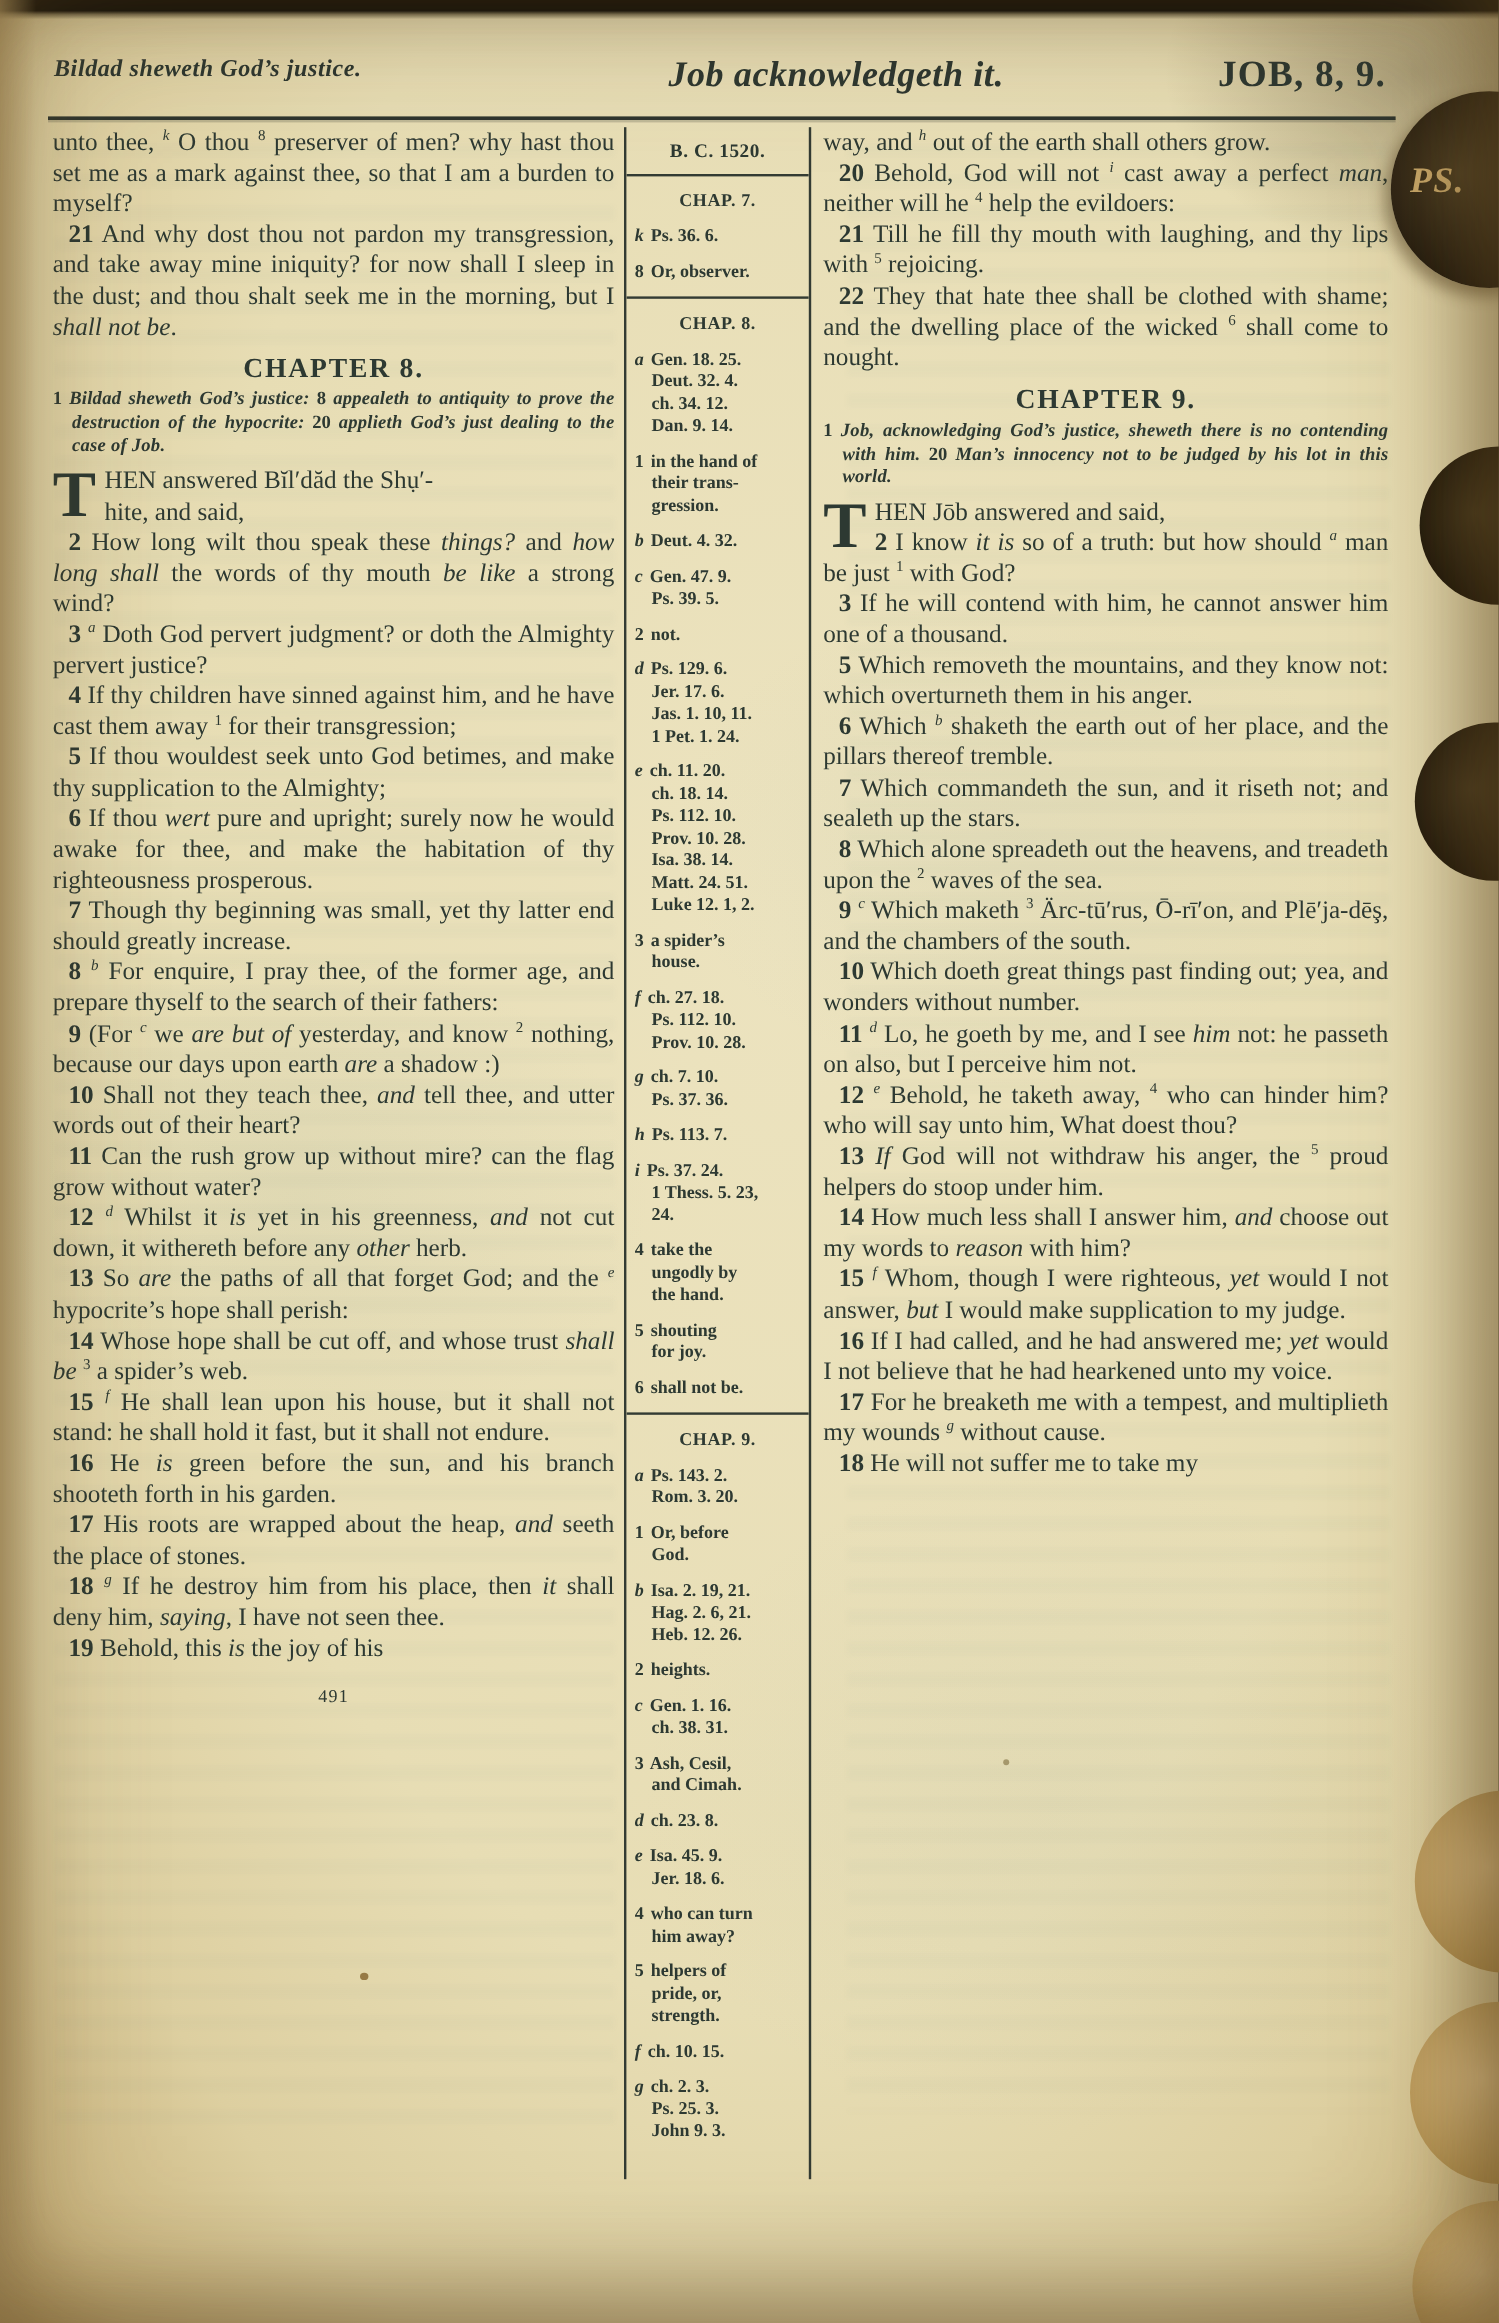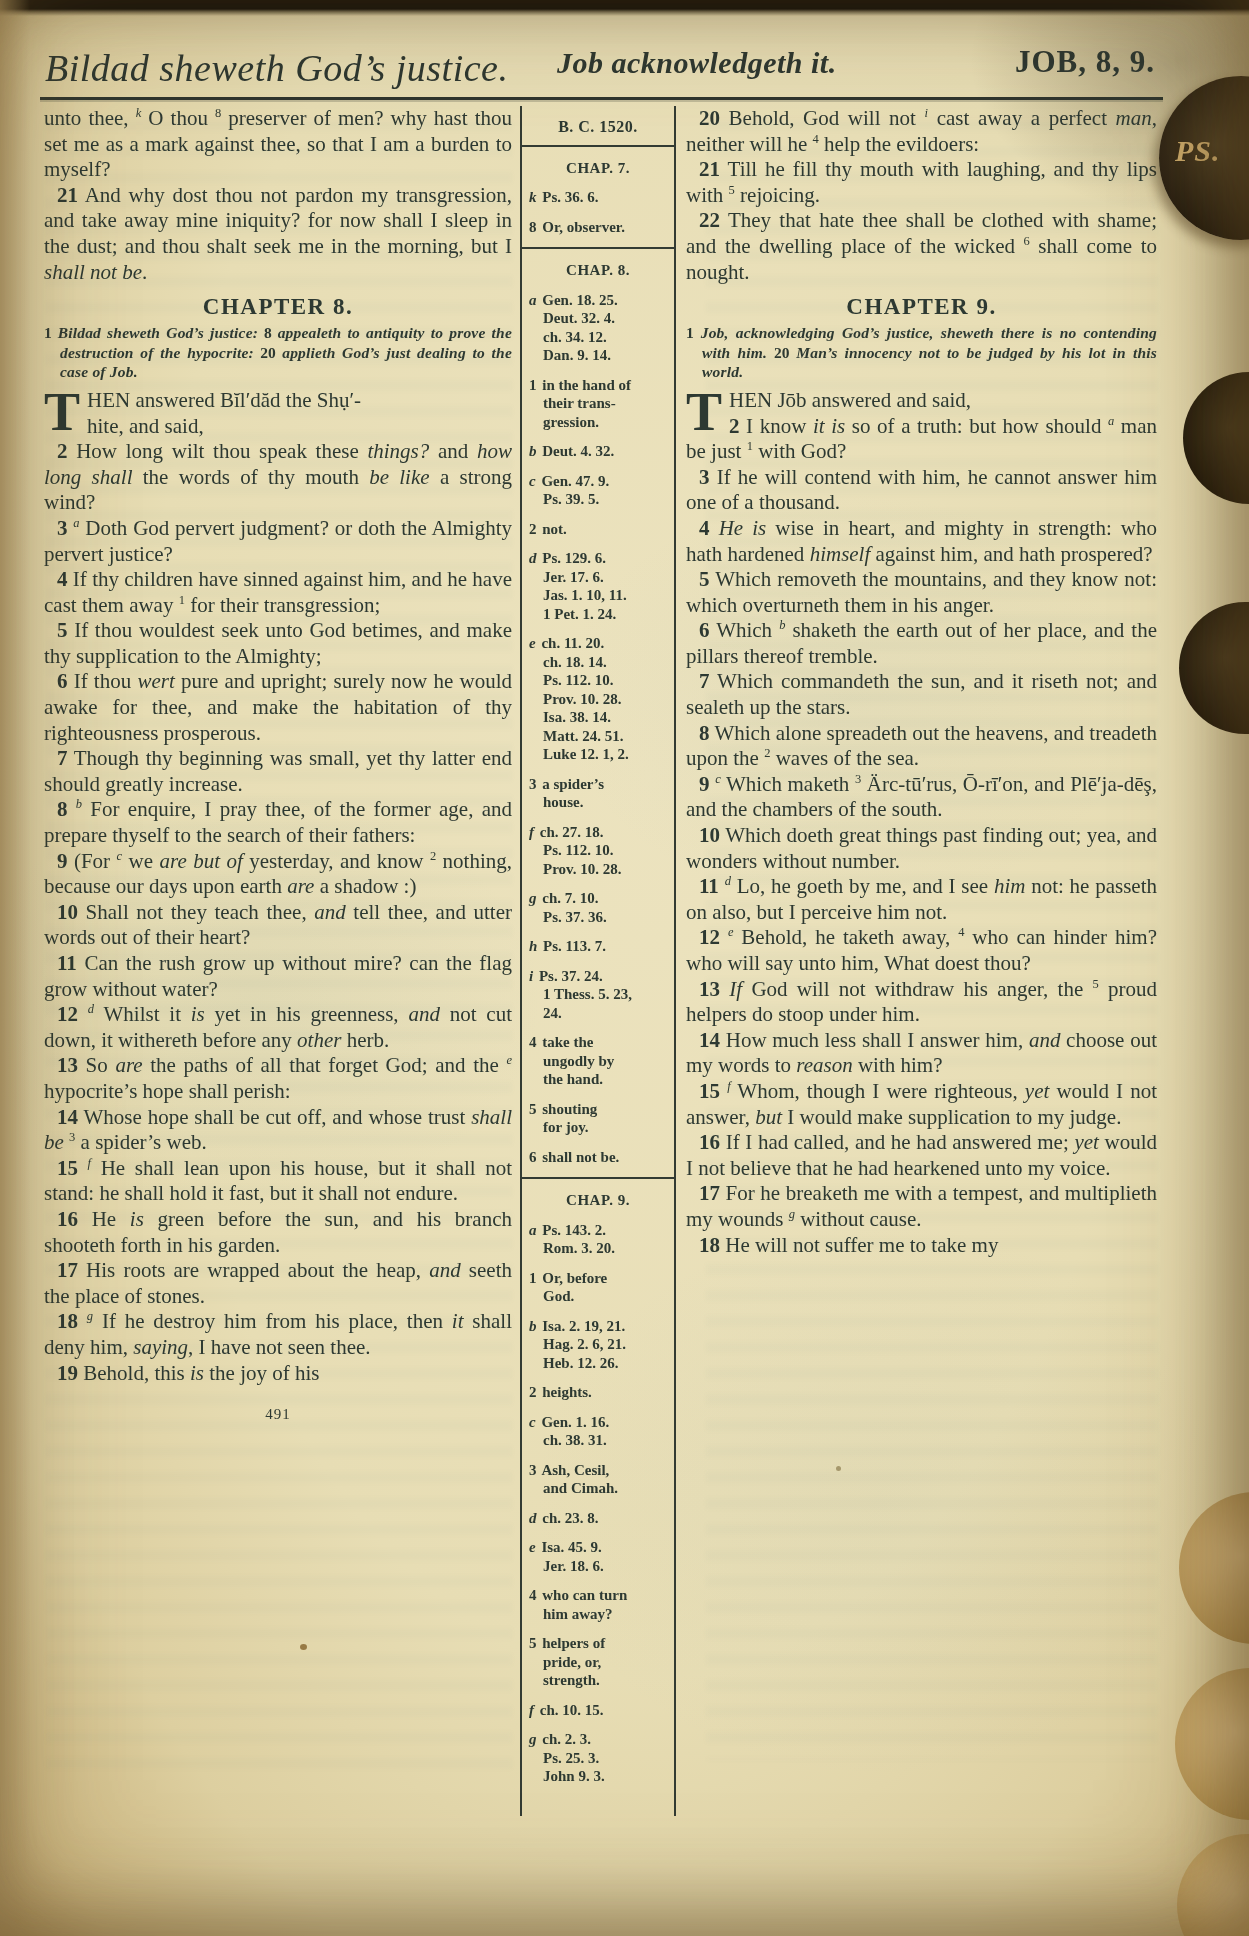--- a/index.html
+++ b/index.html
@@ -23,21 +23,21 @@
     background:linear-gradient(90deg, rgba(188,164,113,.75), rgba(188,164,113,0));}
   .vignette{position:absolute;inset:0;pointer-events:none;
     box-shadow:inset 0 0 130px rgba(101,77,37,.38), inset 0 -34px 70px rgba(101,77,37,.28), inset -26px 0 60px rgba(90,66,28,.30);}
   .bleed{position:absolute;pointer-events:none;opacity:.5;filter:blur(2px);
     background:repeating-linear-gradient(180deg, rgba(110,140,132,.07) 0 11px, rgba(110,140,132,0) 11px 26px);}
   #bleed-left{top:120px;left:46px;width:466px;height:1660px;}
   #bleed-right{top:120px;left:706px;width:452px;height:1640px;}
 
   
   .header{position:absolute;top:38px;left:0;right:0;height:56px;color:#2c3630;}
-  .h-left{position:absolute;left:45px;top:8px;font-style:italic;font-weight:400;font-size:38px;letter-spacing:.5px;}
+  .h-left{position:absolute;left:45px;top:8px;font-style:italic;font-weight:700;font-size:20px;letter-spacing:.5px;}
   .h-center{position:absolute;left:557px;top:8px;font-style:italic;font-weight:700;font-size:30px;letter-spacing:.5px;}
   .h-right{position:absolute;right:94px;top:6px;font-weight:700;font-size:31px;letter-spacing:1px;}
   .headrule{position:absolute;top:97px;left:40px;right:86px;height:3px;background:#2e352e;
     box-shadow:0 2px 0 rgba(46,53,46,.22);}
 
   
   .content{position:absolute;top:106px;left:44px;right:92px;color:#2d3932;display:flex;align-items:flex-start;}
   .col-left{width:468px;font-size:21px;line-height:25.6px;text-align:justify;}
   .col-right{flex:1;margin-left:10px;font-size:21px;line-height:25.6px;text-align:justify;}
   .col-center{width:138px;margin-left:8px;height:1706px;padding:4px 7px 0 7px;
@@ -153,28 +153,28 @@
         <p class="ref"><span class="mk">c</span> Gen. 1. 16.<br>ch. 38. 31.</p>
         <p class="ref"><span class="mkn">3</span> Ash, Cesil,<br>and Cimah.</p>
         <p class="ref"><span class="mk">d</span> ch. 23. 8.</p>
         <p class="ref"><span class="mk">e</span> Isa. 45. 9.<br>Jer. 18. 6.</p>
         <p class="ref"><span class="mkn">4</span> who can turn<br>him away?</p>
         <p class="ref"><span class="mkn">5</span> helpers of<br>pride, or,<br>strength.</p>
         <p class="ref"><span class="mk">f</span> ch. 10. 15.</p>
         <p class="ref"><span class="mk">g</span> ch. 2. 3.<br>Ps. 25. 3.<br>John 9. 3.</p>
       </div>
     <div class="col-right" id="col-right">
+        <p class="cont">way, and <sup><em>h</em></sup> out of the earth shall others grow.</p>
         <p class="verse"><b class="vnum">20</b> Behold, God will not <sup><em>i</em></sup> cast away a perfect <em>man</em>, neither will he <sup>4</sup> help the evildoers:</p>
         <p class="verse"><b class="vnum">21</b> Till he fill thy mouth with laughing, and thy lips with <sup>5</sup> rejoicing.</p>
         <p class="verse"><b class="vnum">22</b> They that hate thee shall be clothed with shame; and the dwelling place of the wicked <sup>6</sup> shall come to nought.</p>
         <h3 class="chapter">CHAPTER 9.</h3>
         <p class="summary"><b class="vnum">1</b> <em>Job, acknowledging God’s justice, sheweth there is no contending with him.</em> 20 <em>Man’s innocency not to be judged by his lot in this world.</em></p>
         <p class="drop"><span class="dropcap">T</span>HEN Jōb answered and said,<br><b class="vnum">2</b> I know <em>it is</em> so of a truth: but how should <sup><em>a</em></sup> man be just <sup>1</sup> with God?</p>
         <p class="verse"><b class="vnum">3</b> If he will contend with him, he cannot answer him one of a thousand.</p>
-        <p class="verse"><b class="vnum">4</b> <em>He is</em> wise in heart, and mighty in strength: who hath hardened <em>himself</em> against him, and hath prospered?</p>
         <p class="verse"><b class="vnum">5</b> Which removeth the mountains, and they know not: which overturneth them in his anger.</p>
         <p class="verse"><b class="vnum">6</b> Which <sup><em>b</em></sup> shaketh the earth out of her place, and the pillars thereof tremble.</p>
         <p class="verse"><b class="vnum">7</b> Which commandeth the sun, and it riseth not; and sealeth up the stars.</p>
         <p class="verse"><b class="vnum">8</b> Which alone spreadeth out the heavens, and treadeth upon the <sup>2</sup> waves of the sea.</p>
         <p class="verse"><b class="vnum">9</b> <sup><em>c</em></sup> Which maketh <sup>3</sup> Ärc-tū′rus, Ō-rī′on, and Plē′ja-dēş, and the chambers of the south.</p>
         <p class="verse"><b class="vnum">10</b> Which doeth great things past finding out; yea, and wonders without number.</p>
         <p class="verse"><b class="vnum">11</b> <sup><em>d</em></sup> Lo, he goeth by me, and I see <em>him</em> not: he passeth on also, but I perceive him not.</p>
         <p class="verse"><b class="vnum">12</b> <sup><em>e</em></sup> Behold, he taketh away, <sup>4</sup> who can hinder him? who will say unto him, What doest thou?</p>
         <p class="verse"><b class="vnum">13</b> <em>If</em> God will not withdraw his anger, the <sup>5</sup> proud helpers do stoop under him.</p>
         <p class="verse"><b class="vnum">14</b> How much less shall I answer him, <em>and</em> choose out my words to <em>reason</em> with him?</p>

